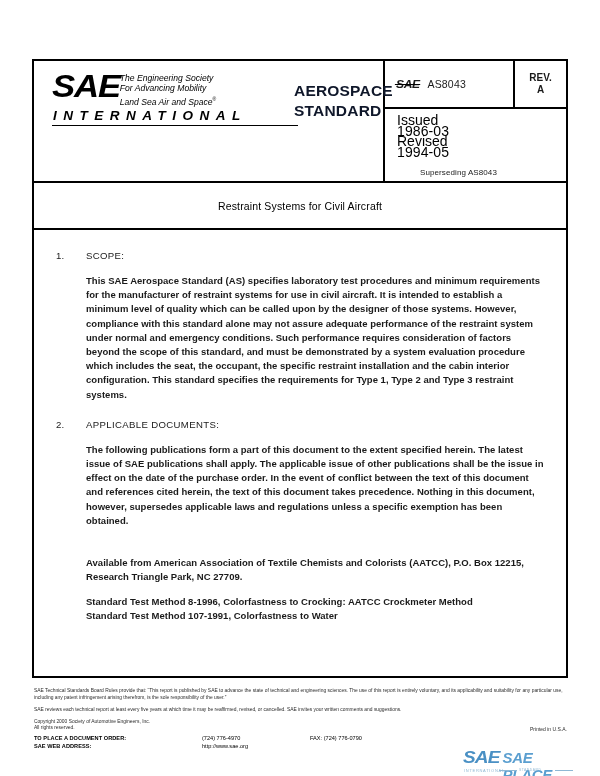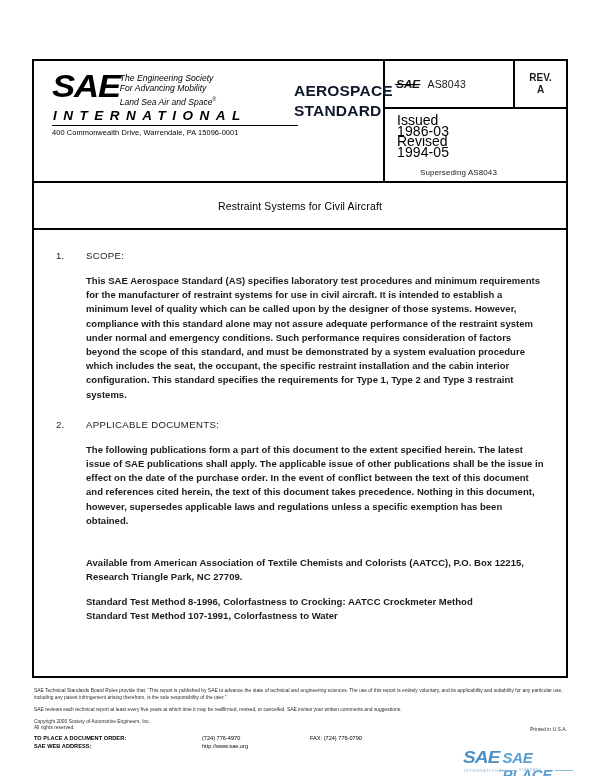--- a/index.html
+++ b/index.html
@@ -353,21 +353,20 @@
         <div class="logo-row">
           <div class="sae-mark">SAE</div>
           <div class="tagline">
             <div>The Engineering Society</div>
             <div>For Advancing Mobility</div>
             <div><span>Land Sea Air and Space</span><span class="reg">®</span></div>
           </div>
         </div>
         <div class="intl">INTERNATIONAL</div>
         <div class="addr-rule"></div>
-        <div class="address">400 Commonwealth Drive, Warrendale, PA 15096-0001</div>
       </div>
 
       <div class="doc-kind">
         <div>AEROSPACE</div>
         <div>STANDARD</div>
       </div>
 
       <div class="hdr-right">
         <div class="hdr-right-top">
           <div class="num-cell">

